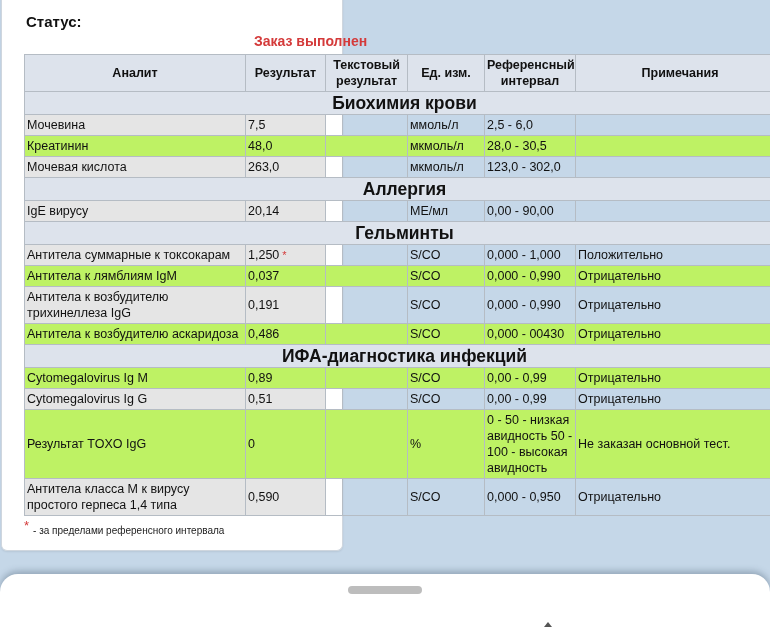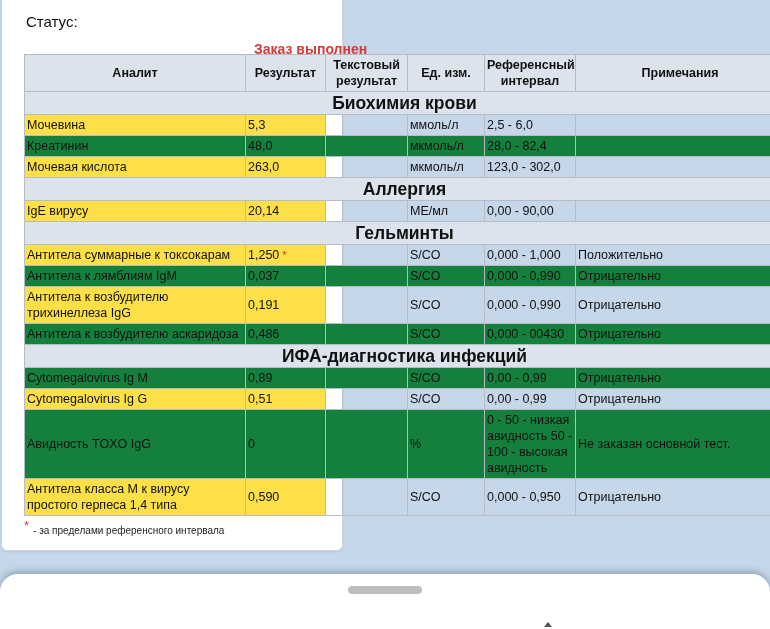--- a/index.html
+++ b/index.html
@@ -10,25 +10,25 @@
     color:#111;
   }
   .panel {
     position:absolute; left:1px; top:-6px; width:340px; height:556px;
     background:#ffffff; border:1px solid #cfd6de; border-top:none;
     border-radius:0 0 6px 6px;
     box-shadow:0 1px 2px rgba(0,0,0,0.08);
   }
   .status-label {
     position:absolute; left:26px; top:13px;
-    font-size:15px; font-weight:normal;
+    font-size:15px; font-weight:bold;
   }
   .status-value {
     position:absolute; left:254px; top:33px;
-    font-size:14px; font-weight:bold; color:#d43a3a;margin-top:8px;
+    font-size:14px; font-weight:bold; color:#d43a3a;
   }
   table.results {
     position:absolute; left:24px; top:54px;
     width:760px;
     border-collapse:collapse;
     font-size:12.5px;
     table-layout:fixed;
   }
   table.results td, table.results th {
     border:1px solid #b5bcc4;
@@ -44,22 +44,22 @@
   }
   tr.section td {
     background:#dde3ec;
     text-align:center;
     font-weight:bold;
     font-size:17.5px;
     height:20px;
     padding:1px 0;
   }
   tr.row-w td { background:transparent; height:15px; }
-  tr.row-w td.c0, tr.row-w td.c1, tr.row-w td.c2a { background:#fde047; }
-  tr.row-g td { background:#15803d; height:15px; }
+  tr.row-w td.c0, tr.row-w td.c1, tr.row-w td.c2a { background:#e5e5e5; }
+  tr.row-g td { background:#bef264; height:15px; }
   .asterisk { color:#d43a3a; font-size:11px; vertical-align:top; margin-left:3px; }
   td.c2 { padding:0 !important; }
   .split { display:flex; height:100%; }
   .split .a { width:16px; border-right:1px solid #b5bcc4; }
   .footnote {
     position:absolute; left:24px; top:522px;
     font-size:10px; color:#222;
   }
   .footnote .star { color:#d43a3a; font-size:13px; position:relative; top:-4px; margin-right:4px; }
   .sheet {
@@ -105,36 +105,36 @@
       <th>Примечания</th>
     </tr>
   </thead>
   <tbody>
 
     <tr class="section">
         <td colspan="6">Биохимия крови</td>
       </tr>
     <tr class="row-w">
       <td class="c0">Мочевина</td>
-      <td class="c1">5,3</td>
+      <td class="c1">7,5</td>
       <td class="c2">
           <div class="split">
             <div class="a" style="background:#fff"></div>
           </div>
         </td>
       <td>ммоль/л</td>
       <td>2,5 - 6,0</td>
       <td></td>
     </tr>
     <tr class="row-g">
       <td>Креатинин</td>
       <td>48,0</td>
       <td></td>
       <td>мкмоль/л</td>
-      <td>28,0 - 82,4</td>
+      <td>28,0 - 30,5</td>
       <td></td>
     </tr>
     <tr class="row-w">
       <td class="c0">Мочевая кислота</td>
       <td class="c1">263,0</td>
       <td class="c2">
           <div class="split">
             <div class="a" style="background:#fff"></div>
           </div>
         </td>
@@ -220,21 +220,21 @@
       <td class="c2">
           <div class="split">
             <div class="a" style="background:#fff"></div>
           </div>
         </td>
       <td>S/CO</td>
       <td>0,00 - 0,99</td>
       <td>Отрицательно</td>
     </tr>
     <tr class="row-g" style="height:66px">
-      <td>Авидность TOXO IgG</td>
+      <td>Результат TOXO IgG</td>
       <td>0</td>
       <td></td>
       <td>%</td>
       <td>0 - 50 - низкая авидность 50 - 100 - высокая авидность</td>
       <td>Не заказан основной тест.</td>
     </tr>
     <tr class="row-w" style="height:36px">
       <td class="c0">Антитела класса М к вирусу простого герпеса 1,4 типа</td>
       <td class="c1">0,590</td>
       <td class="c2">

